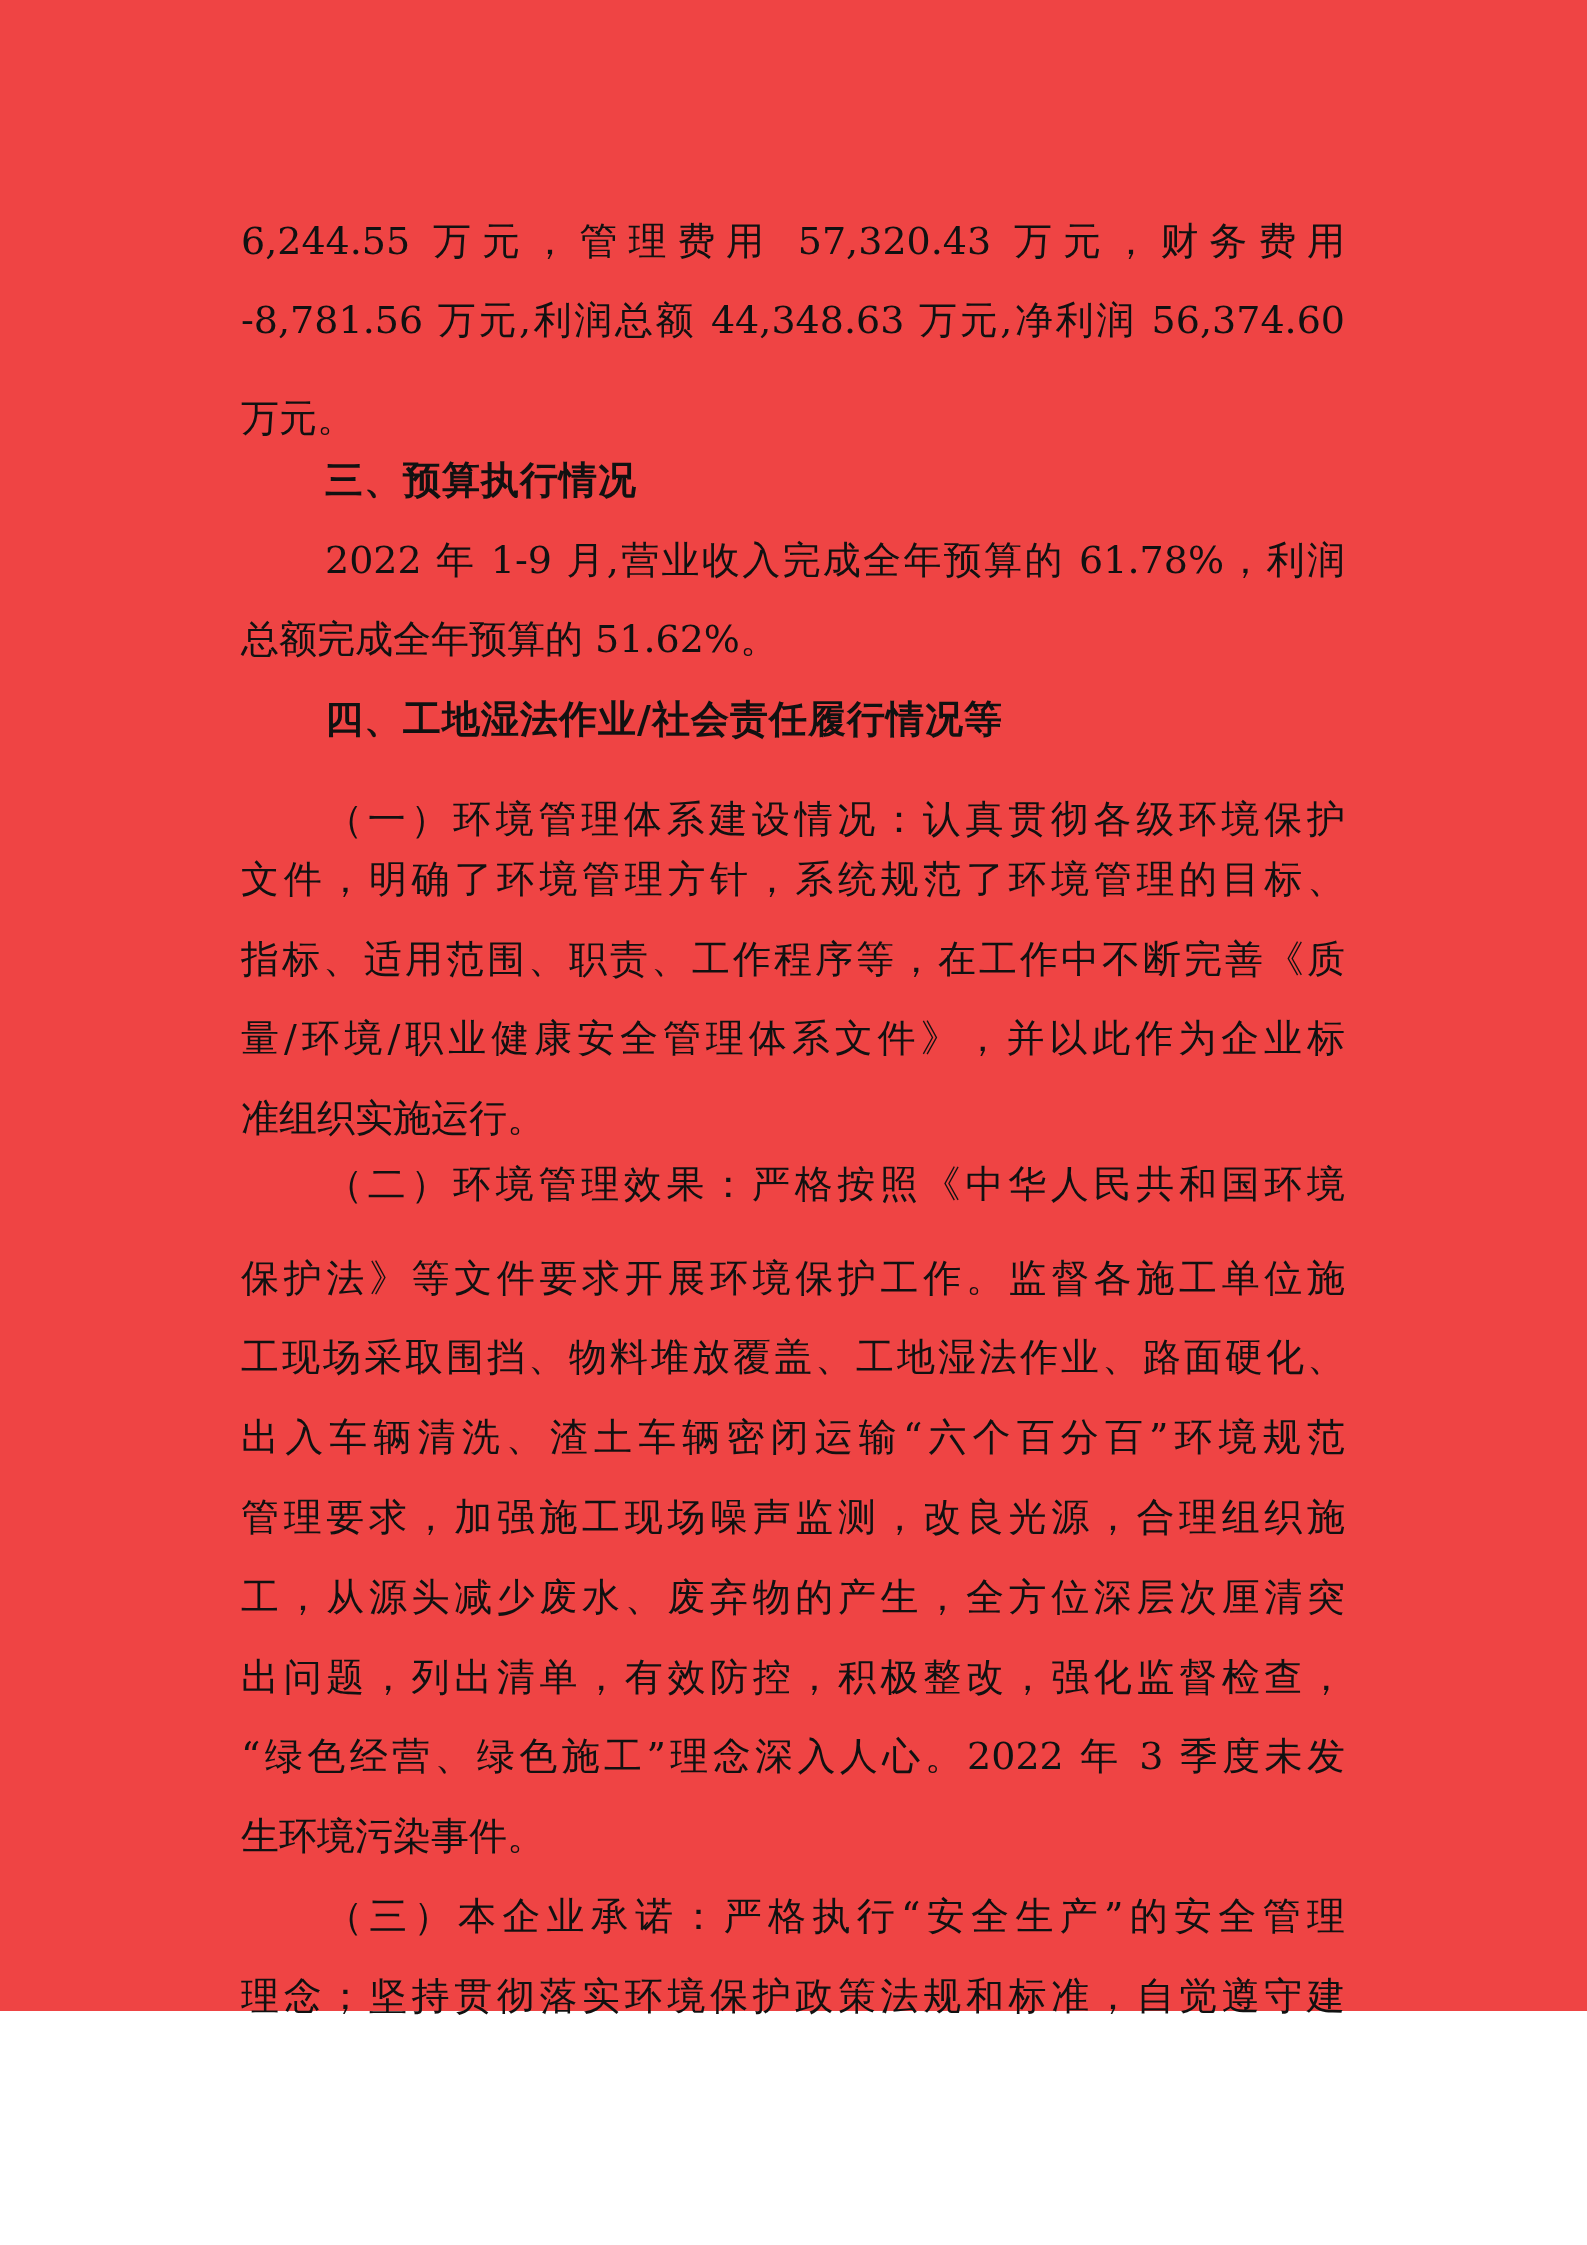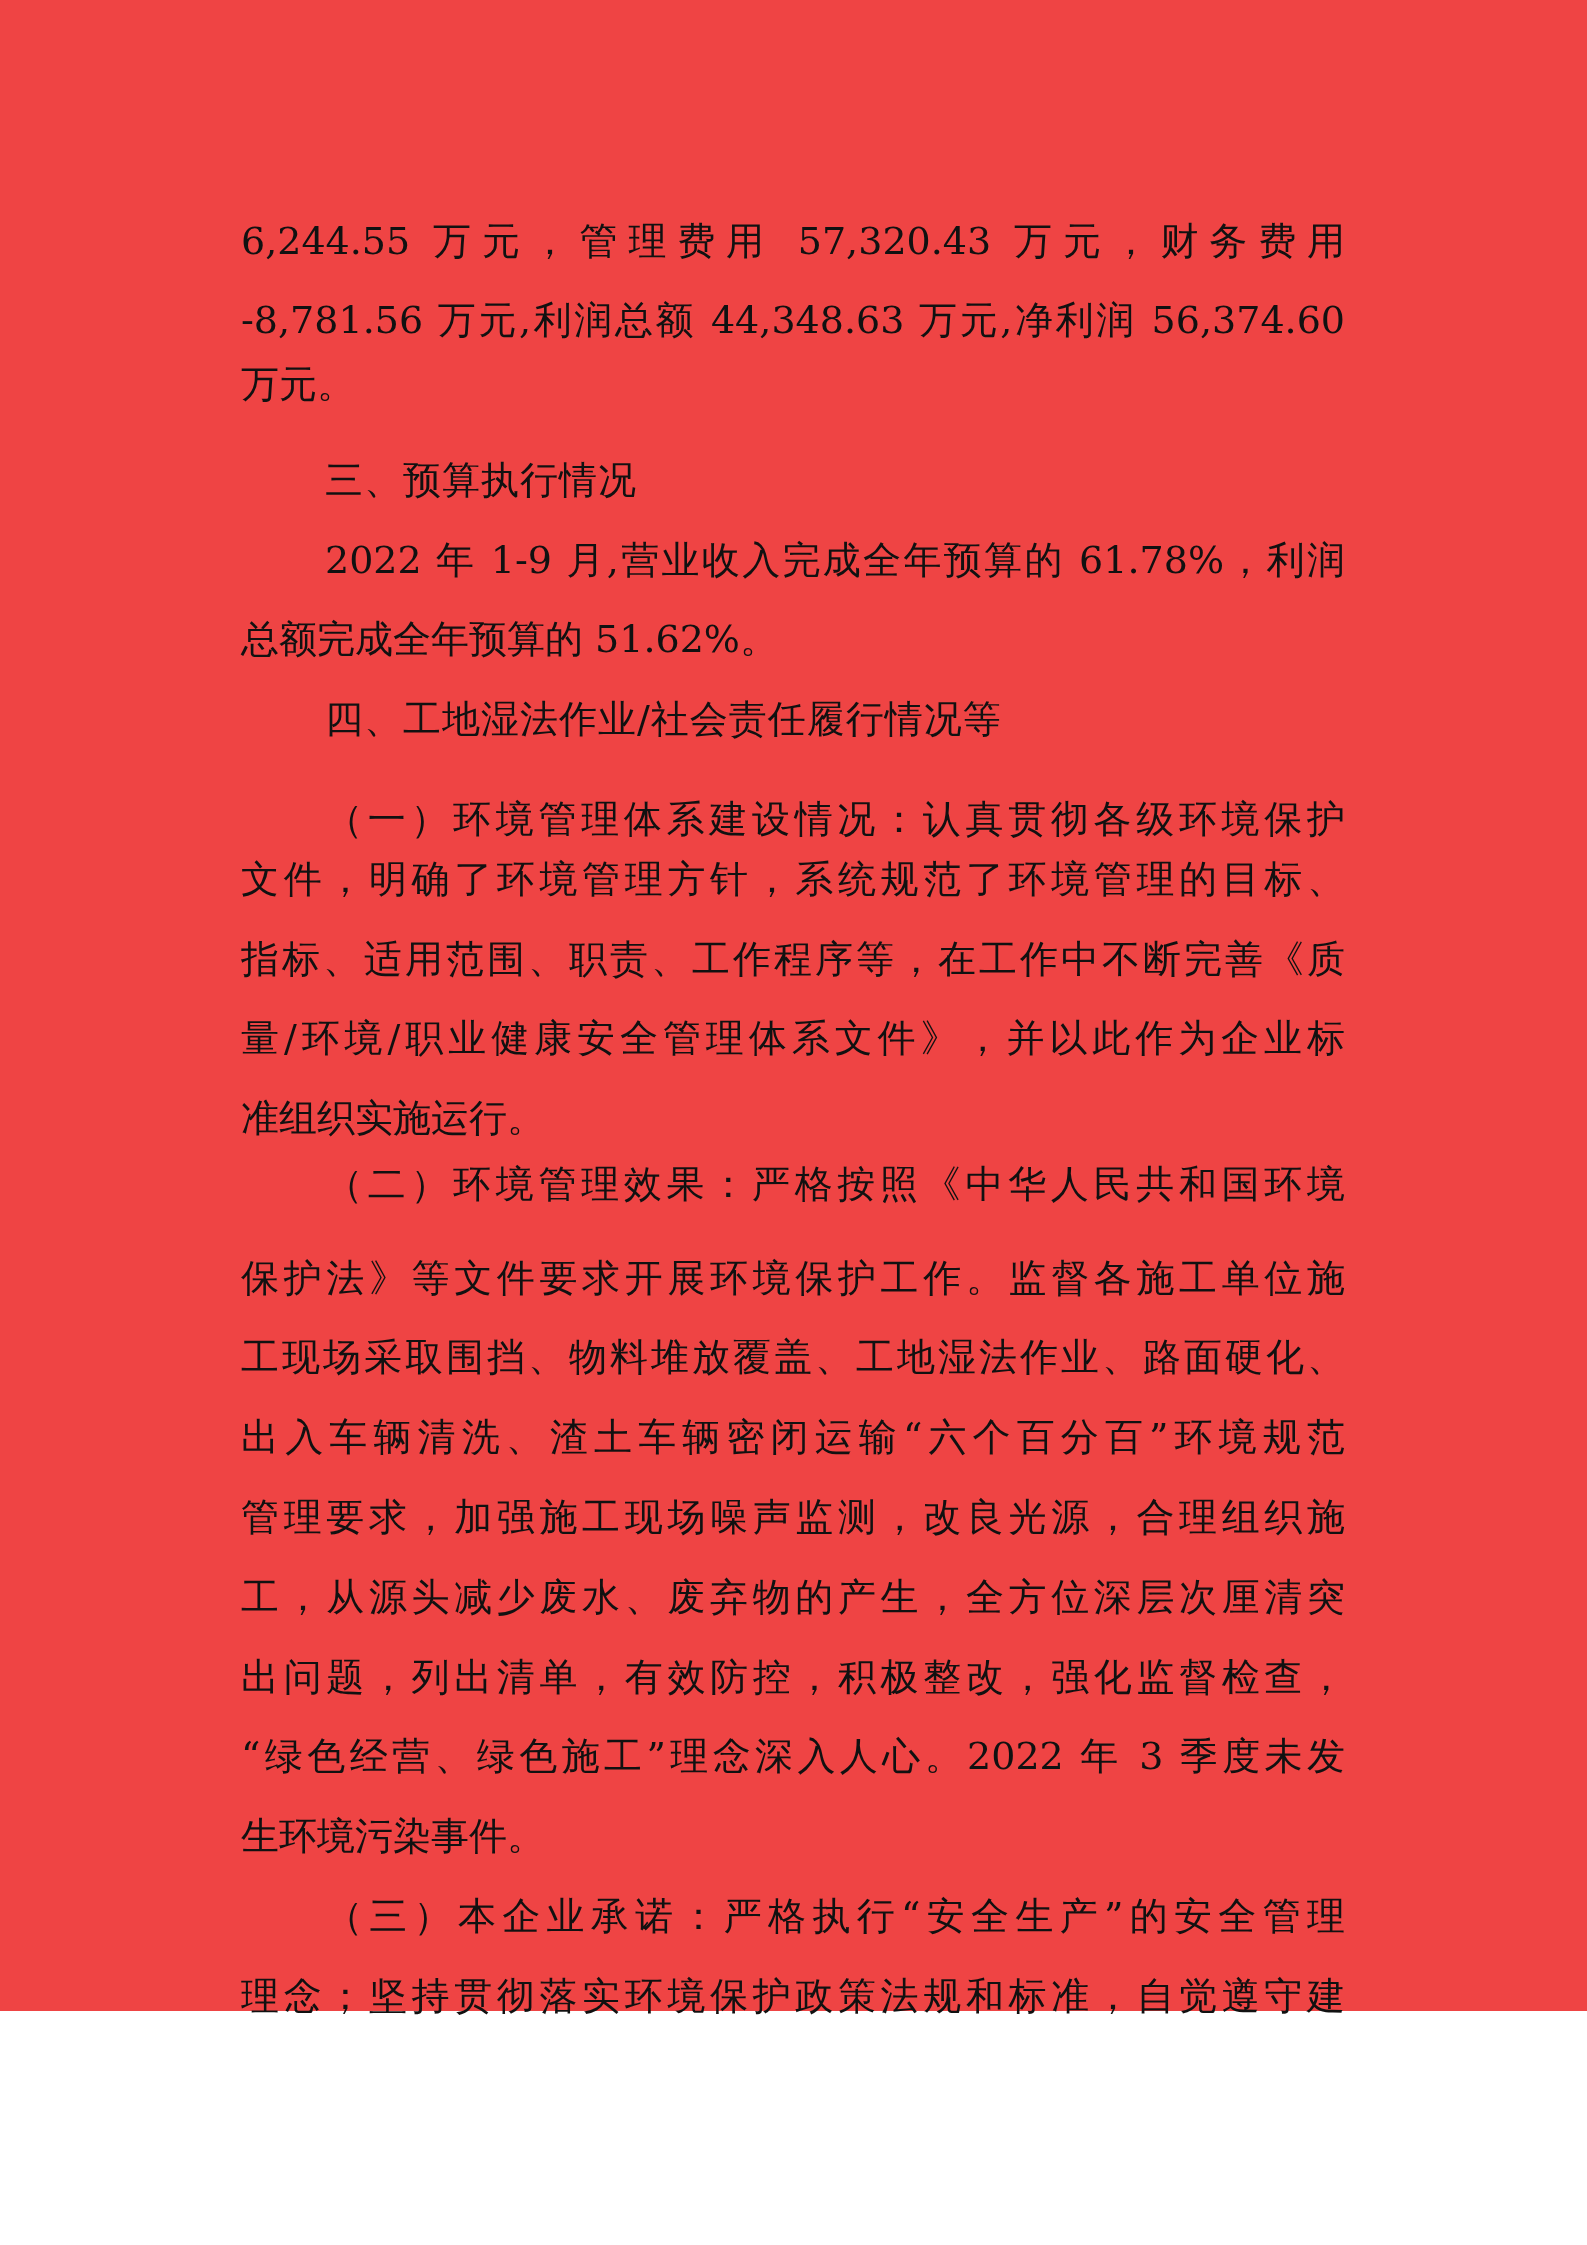--- a/index.html
+++ b/index.html
@@ -15,33 +15,33 @@
     font-size: 38px;
     color: #111;
     white-space: nowrap;
     text-align: justify;
     text-align-last: justify;
   }
   .line.last { text-align-last: left; }
   .line.indent { left: 325px; width: 1020px; }
   .heading {
     font-family: "DejaVu Sans", "Liberation Sans", sans-serif;
-    font-weight: normal;
+    font-weight: bold;
     font-size: 38px;
     text-align-last: left;
     letter-spacing: 1px;
   }
 </style>
 </head>
 <body>
 
 <div class="page">
   <div class="line" style="top:211px">6,244.55 万元，管理费用 57,320.43 万元，财务费用</div>
   <div class="line" style="top:290px">-8,781.56 万元,利润总额 44,348.63 万元,净利润 56,374.60</div>
-  <div class="line last" style="top:354px">万元。</div>
+  <div class="line last" style="top:388px">万元。</div>
   <div class="line indent heading" style="top:450px">三、预算执行情况</div>
   <div class="line indent" style="top:530px">2022 年 1-9 月,营业收入完成全年预算的 61.78%，利润</div>
   <div class="line last" style="top:609px">总额完成全年预算的 51.62%。</div>
   <div class="line indent heading" style="top:689px">四、工地湿法作业/社会责任履行情况等</div>
   <div class="line indent" style="top:789px">（一）环境管理体系建设情况：认真贯彻各级环境保护</div>
   <div class="line" style="top:849px">文件，明确了环境管理方针，系统规范了环境管理的目标、</div>
   <div class="line" style="top:929px">指标、适用范围、职责、工作程序等，在工作中不断完善《质</div>
   <div class="line" style="top:1008px">量/环境/职业健康安全管理体系文件》，并以此作为企业标</div>
   <div class="line last" style="top:1088px">准组织实施运行。</div>
   <div class="line indent" style="top:1154px">（二）环境管理效果：严格按照《中华人民共和国环境</div>

